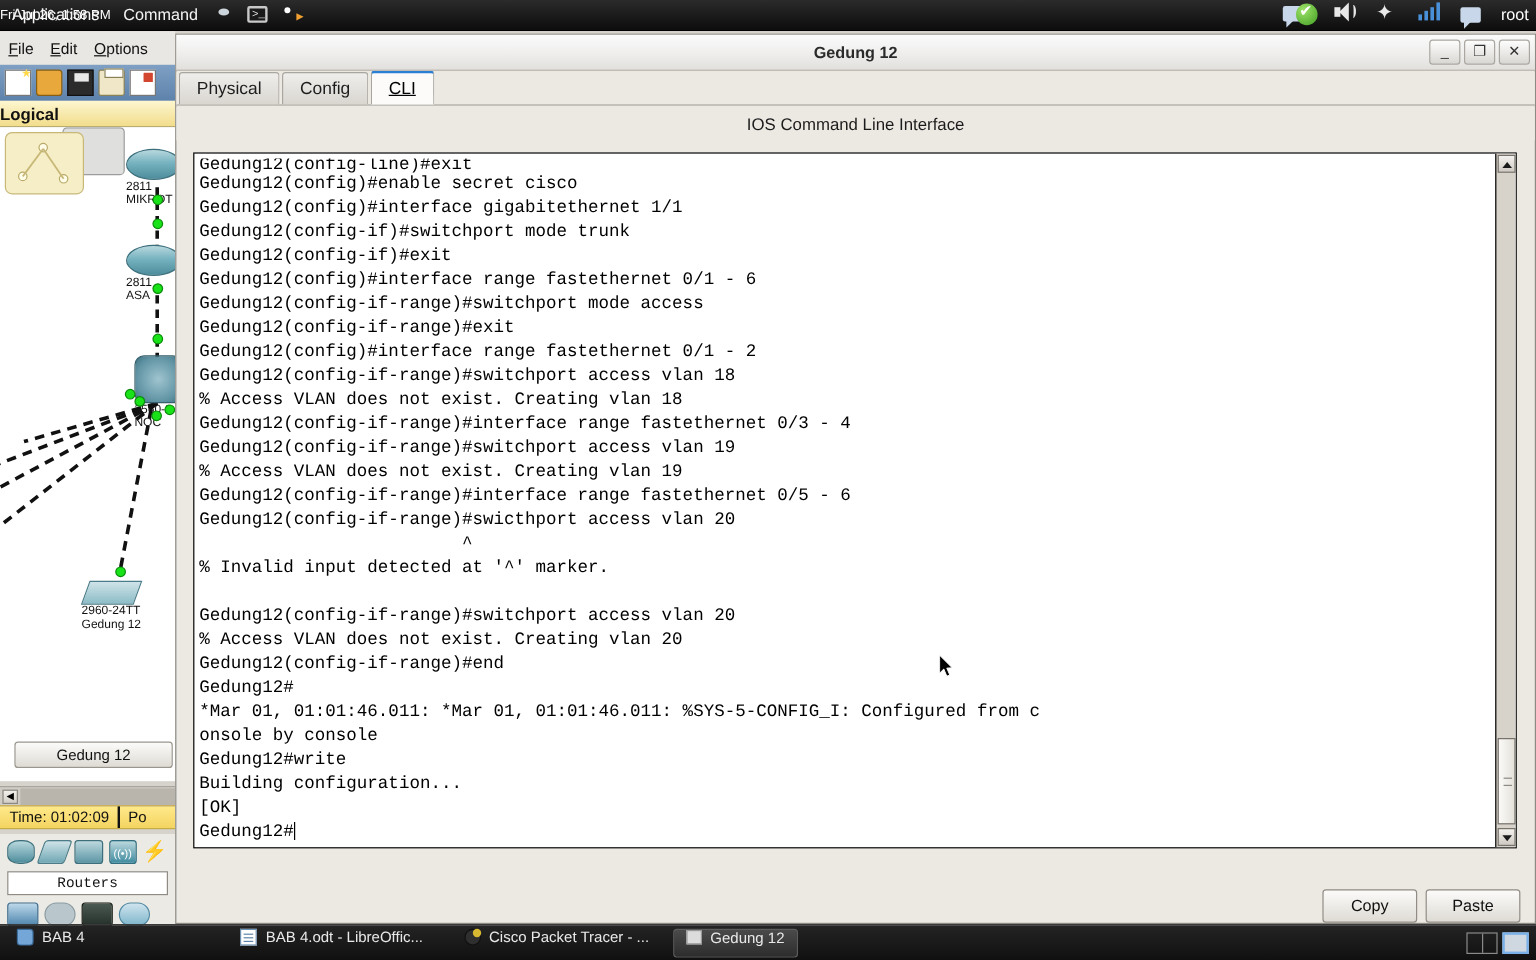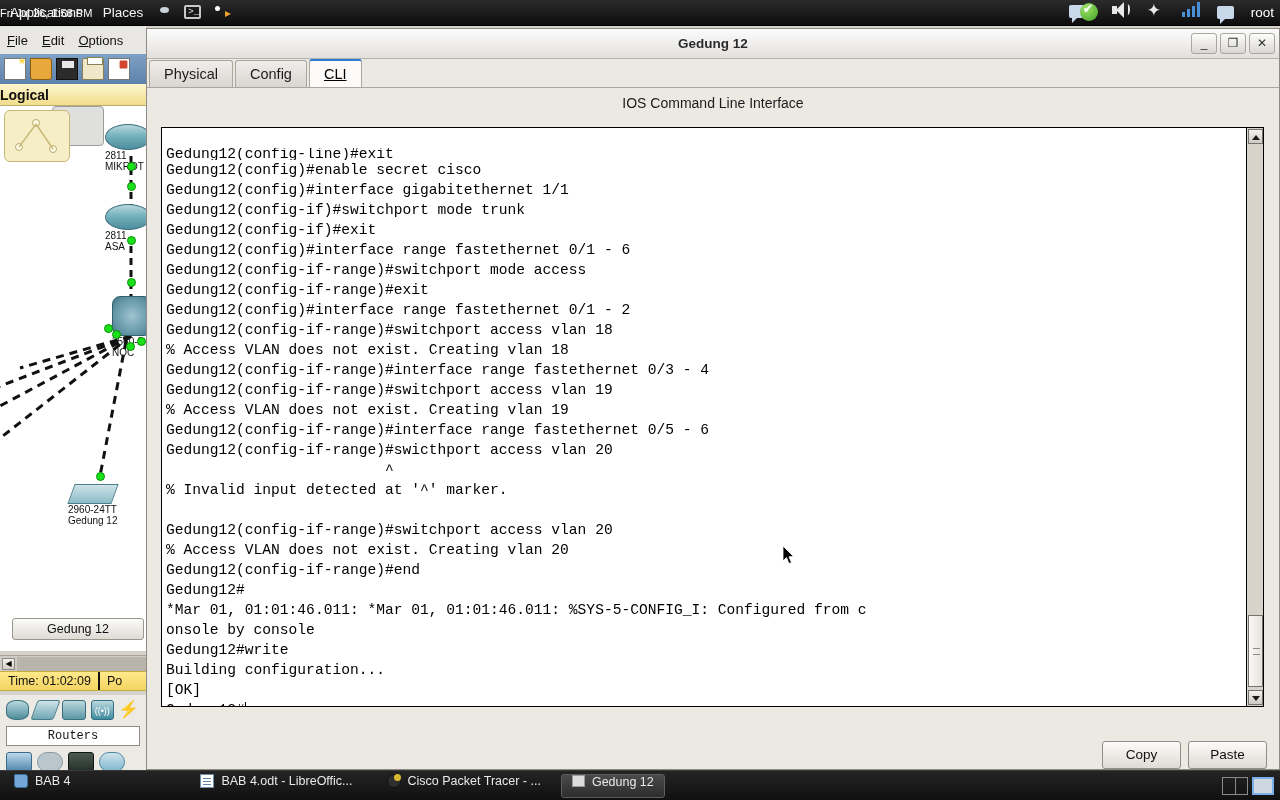--- a/index.html
+++ b/index.html
@@ -142,21 +142,21 @@
   .tab { height:27px; padding:0 14px; line-height:26px; font-size:14.5px; color:#1d1d1d;
     background: linear-gradient(to bottom,#efeeec,#d9d6d0); border:1px solid #a9a6a0; border-bottom:none;
     margin-right:2px; border-radius:3px 3px 0 0; }
   .tab.active { background:#fcfbfa; border-top:2px solid #2a7fd4; color:#000; height:28px; line-height:26px;text-decoration:underline; }
 
   .dlg-header { position:absolute; left:0; top:60px; width:100%; height:28px;
     text-align:center; line-height:28px; font-size:14px; color:#1b1b1b; background:#ece9e3; }
 
   .term-wrap { position:absolute; left:14px; top:98px; width:1103px; height:580px;
     background:#fff; border:1px solid #000; }
-  .term { position:absolute; left:0; top:0; right:17px; bottom:0; padding:20px 0 0 4px; overflow:hidden;
+  .term { position:absolute; left:0; top:0; right:17px; bottom:0; padding:4px 0 0 4px; overflow:hidden;
     font-family:"Liberation Mono", monospace; font-size:14.6px; line-height:20px; color:#000; white-space:pre; }
   .term .line { height:20px; }
   .vscroll { position:absolute; right:0; top:0; width:17px; bottom:0; background:#d7d3cb; border-left:1px solid #000; }
   .vs-arrow { position:absolute; left:1px; width:15px; height:15px;
     background: linear-gradient(to bottom,#f4f2ee,#cfcbc3); border:1px solid #77736c; }
   .vs-arrow.up { top:1px; } .vs-arrow.down { bottom:1px; }
   .vs-arrow i { position:absolute; left:3px; top:5px; width:0; height:0; border-left:4px solid transparent; border-right:4px solid transparent; }
   .vs-arrow.up i { border-bottom:5px solid #1a1a1a; }
   .vs-arrow.down i { border-top:5px solid #1a1a1a; }
   .vs-thumb { position:absolute; left:1px; width:15px; top:487px; height:72px;
@@ -193,21 +193,21 @@
   .ws-pair { width:26px; height:18px; border:1px solid #8a8a8a; position:relative; background:transparent; }
   .ws-pair::after { content:""; position:absolute; left:50%; top:0; bottom:0; width:1px; background:#8a8a8a; }
 </style>
 </head>
 <body>
 
 <div id="screen">
 
   <div class="top-panel">
     <span class="tp-menu">Applications</span>
-    <span class="tp-menu">Places</span>
+    <span class="tp-menu">Command</span>
     <span class="tp-icon"><span class="ic-globe"></span></span>
     <span class="tp-icon"><span class="ic-term">&gt;_</span></span>
     <span class="tp-icon"><span class="ic-bird"></span></span>
     <span class="tp-spacer"></span>
     <span class="tp-clock">Fri Jul 26,  1:58 PM</span>
     <span class="tp-right">
       <span class="tp-icon" style="width:30px">
         <span class="ic-chat" style="position:absolute;left:0;top:3px"></span>
         <span class="ic-check" style="position:absolute;left:11px;top:1px"></span>
       </span>

